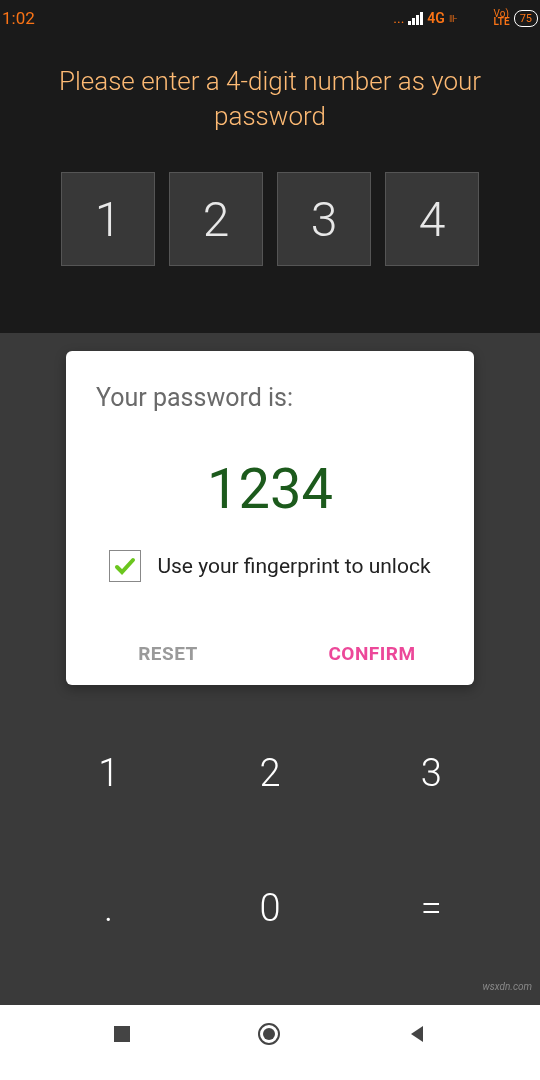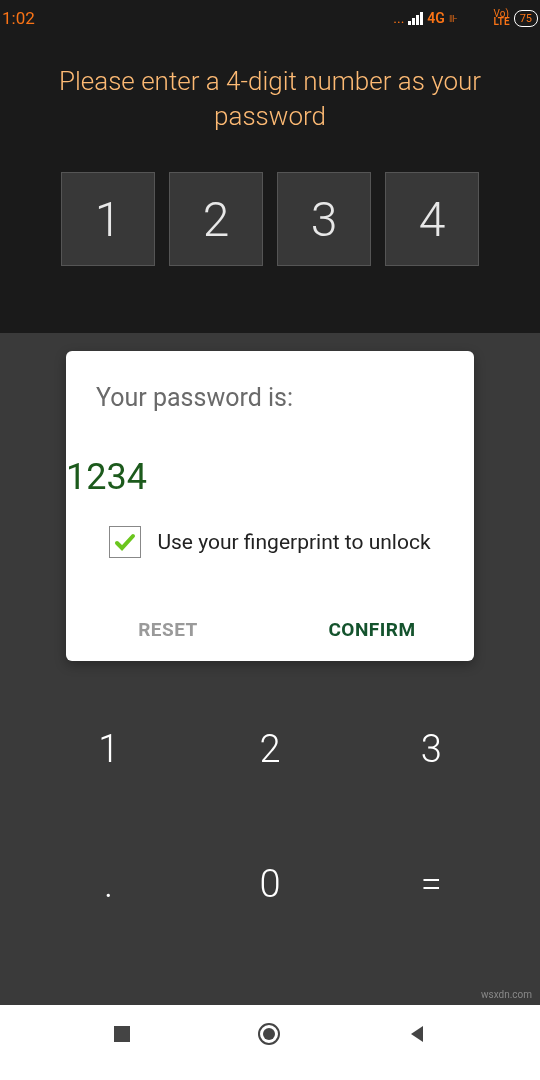--- a/index.html
+++ b/index.html
@@ -103,21 +103,22 @@
       box-shadow: 0 4px 12px rgba(0,0,0,0.3);
     }
     .dialog-title {
       color: #6a6a6a;
       font-size: 25px;
       padding: 0 30px 20px;
       font-weight: 400;
     }
     .password-display {
       color: #1c5a1c;
-      font-size: 36px;
+      font-size: 56px;
+      text-align: center;
       padding: 24px 0 28px;
       font-weight: 400;
     }
     .fingerprint-row {
       display: flex;
       align-items: center;
       justify-content: center;
       gap: 16px;
       padding-bottom: 42px;
     }
@@ -141,21 +142,21 @@
       padding: 18px 0 20px;
     }
     .dialog-btn {
       flex: 1;
       text-align: center;
       font-size: 19px;
       font-weight: 700;
       letter-spacing: 0.5px;
     }
     .btn-reset { color: #9a9a9a; }
-    .btn-confirm { color: #14532d; }
+    .btn-confirm { color: #ec4899; }
     .keypad {
       margin-top: 20px;
       display: grid;
       grid-template-columns: 1fr 1fr 1fr;
       grid-template-rows: 1fr 1fr;
       height: 270px;
       padding: 0 4px;
     }
     .key {
       display: flex;
@@ -177,24 +178,25 @@
       justify-content: space-around;
       padding: 0 50px 18px;
     }
     .nav-icon {
       display: flex;
       align-items: center;
       justify-content: center;
     }
     .watermark {
       position: absolute;
-      bottom: 80px;
+      bottom: 88px;
       right: 8px;
       color: #888;
       font-size: 10px;
+      font-style: italic;
     }
   </style>
 </head>
 <body>
 
 <div class="status-bar">
   <span>1:02</span>
   <div class="status-right">
     <span>...</span>
     <div class="signal-bars">

